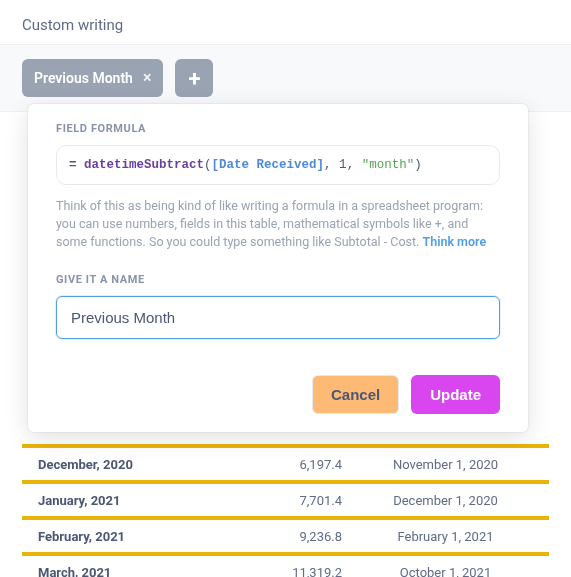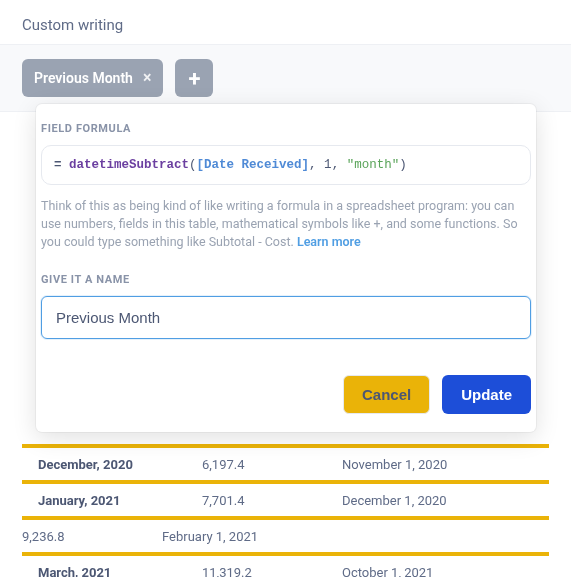--- a/index.html
+++ b/index.html
@@ -53,26 +53,26 @@
       align-items: center;
       justify-content: center;
       color: #fff;
       font-size: 22px;
       font-weight: 700;
       cursor: pointer;
     }
     .modal {
       position: absolute;
       top: 104px;
-      left: 36px;
+      left: 28px;
       width: 500px;
       background: #fff;
       border-radius: 6px;
       box-shadow: 0 6px 24px rgba(0,0,0,0.12), 0 0 0 1px rgba(0,0,0,0.04);
-      padding: 18px 5px 18px;
+      padding: 18px 28px 18px;
       z-index: 10;
     }
     .section-label {
       font-size: 11px;
       letter-spacing: 0.6px;
       color: #8993a8;
       font-weight: 700;
       text-transform: uppercase;
       margin-bottom: 10px;
     }
@@ -116,46 +116,46 @@
     }
     .btn {
       border-radius: 6px;
       padding: 10px 18px;
       font-size: 15px;
       font-weight: 600;
       cursor: pointer;
       border: 1px solid transparent;
     }
     .btn-secondary {
-      background: #eab308;
+      background: #fdba74;
       border-color: #e6e9ef;
       color: #4c5773;
       margin-left: 38px;
     }
     .btn-primary {
-      background: #1d4ed8;
+      background: #d946ef;
       color: #fff;
     }
     .table {
       position: absolute;
       top: 444px;
       left: 0;
       right: 0;
       padding: 0 22px;
     }
     .trow {
       display: flex;
       align-items: center;
       border-top: 4px solid #eab308;
       height: 36px;
       font-size: 13px;
     }
     .tcell-month { flex: 0 0 180px; font-weight: 700; color: #4c5773; padding-left: 16px; }
-    .tcell-val { flex: 0 0 140px; text-align: left; color: #5f6b87; }
-    .tcell-date { flex: 1; color: #5f6b87; }
+    .tcell-val { flex: 0 0 140px; text-align: right; color: #5f6b87; }
+    .tcell-date { flex: 1; color: #5f6b87; text-align: center; }
   </style>
 </head>
 <body>
 
 <div class="page-title">Custom writing</div>
 
 <div class="pill-row">
   <div class="pill">
     <span>Previous Month</span>
     <span class="close">×</span>
@@ -163,21 +163,21 @@
   <div class="add-btn">
     <span>+</span>
   </div>
 </div>
 
 <div class="modal">
   <div class="section-label">FIELD FORMULA</div>
   <div class="formula-box"><span class="tok-eq">= </span><span class="tok-fn">datetimeSubtract</span><span>(</span><span class="tok-field">[Date Received]</span><span>, </span><span>1</span><span>, </span><span class="tok-str">"month"</span><span>)</span></div>
 
   <div class="help-text">
-    <span>Think of this as being kind of like writing a formula in a spreadsheet program: you can use numbers, fields in this table, mathematical symbols like +, and some functions. So you could type something like Subtotal - Cost. </span><a>Learn more</a>
+    <span>Think of this as being kind of like writing a formula in a spreadsheet program: you can use numbers, fields in this table, mathematical symbols like +, and some functions. So you could type something like Subtotal - Cost. </span><a>Think more</a>
   </div>
 
   <div class="section-label">GIVE IT A NAME</div>
   <input class="name-input" type="text" value="Previous Month" style="">
 
   <div class="btn-row">
     <button class="btn btn-secondary">Cancel</button>
     <button class="btn btn-primary">Update</button>
   </div>
 </div>
@@ -187,20 +187,21 @@
     <div class="tcell-month">December, 2020</div>
     <div class="tcell-val">6,197.4</div>
     <div class="tcell-date">November 1, 2020</div>
   </div>
   <div class="trow">
     <div class="tcell-month">January, 2021</div>
     <div class="tcell-val">7,701.4</div>
     <div class="tcell-date">December 1, 2020</div>
   </div>
   <div class="trow">
+    <div class="tcell-month">February, 2021</div>
     <div class="tcell-val">9,236.8</div>
     <div class="tcell-date">February 1, 2021</div>
   </div>
   <div class="trow">
     <div class="tcell-month">March, 2021</div>
     <div class="tcell-val">11,319.2</div>
     <div class="tcell-date">October 1, 2021</div>
   </div>
 </div>
 

